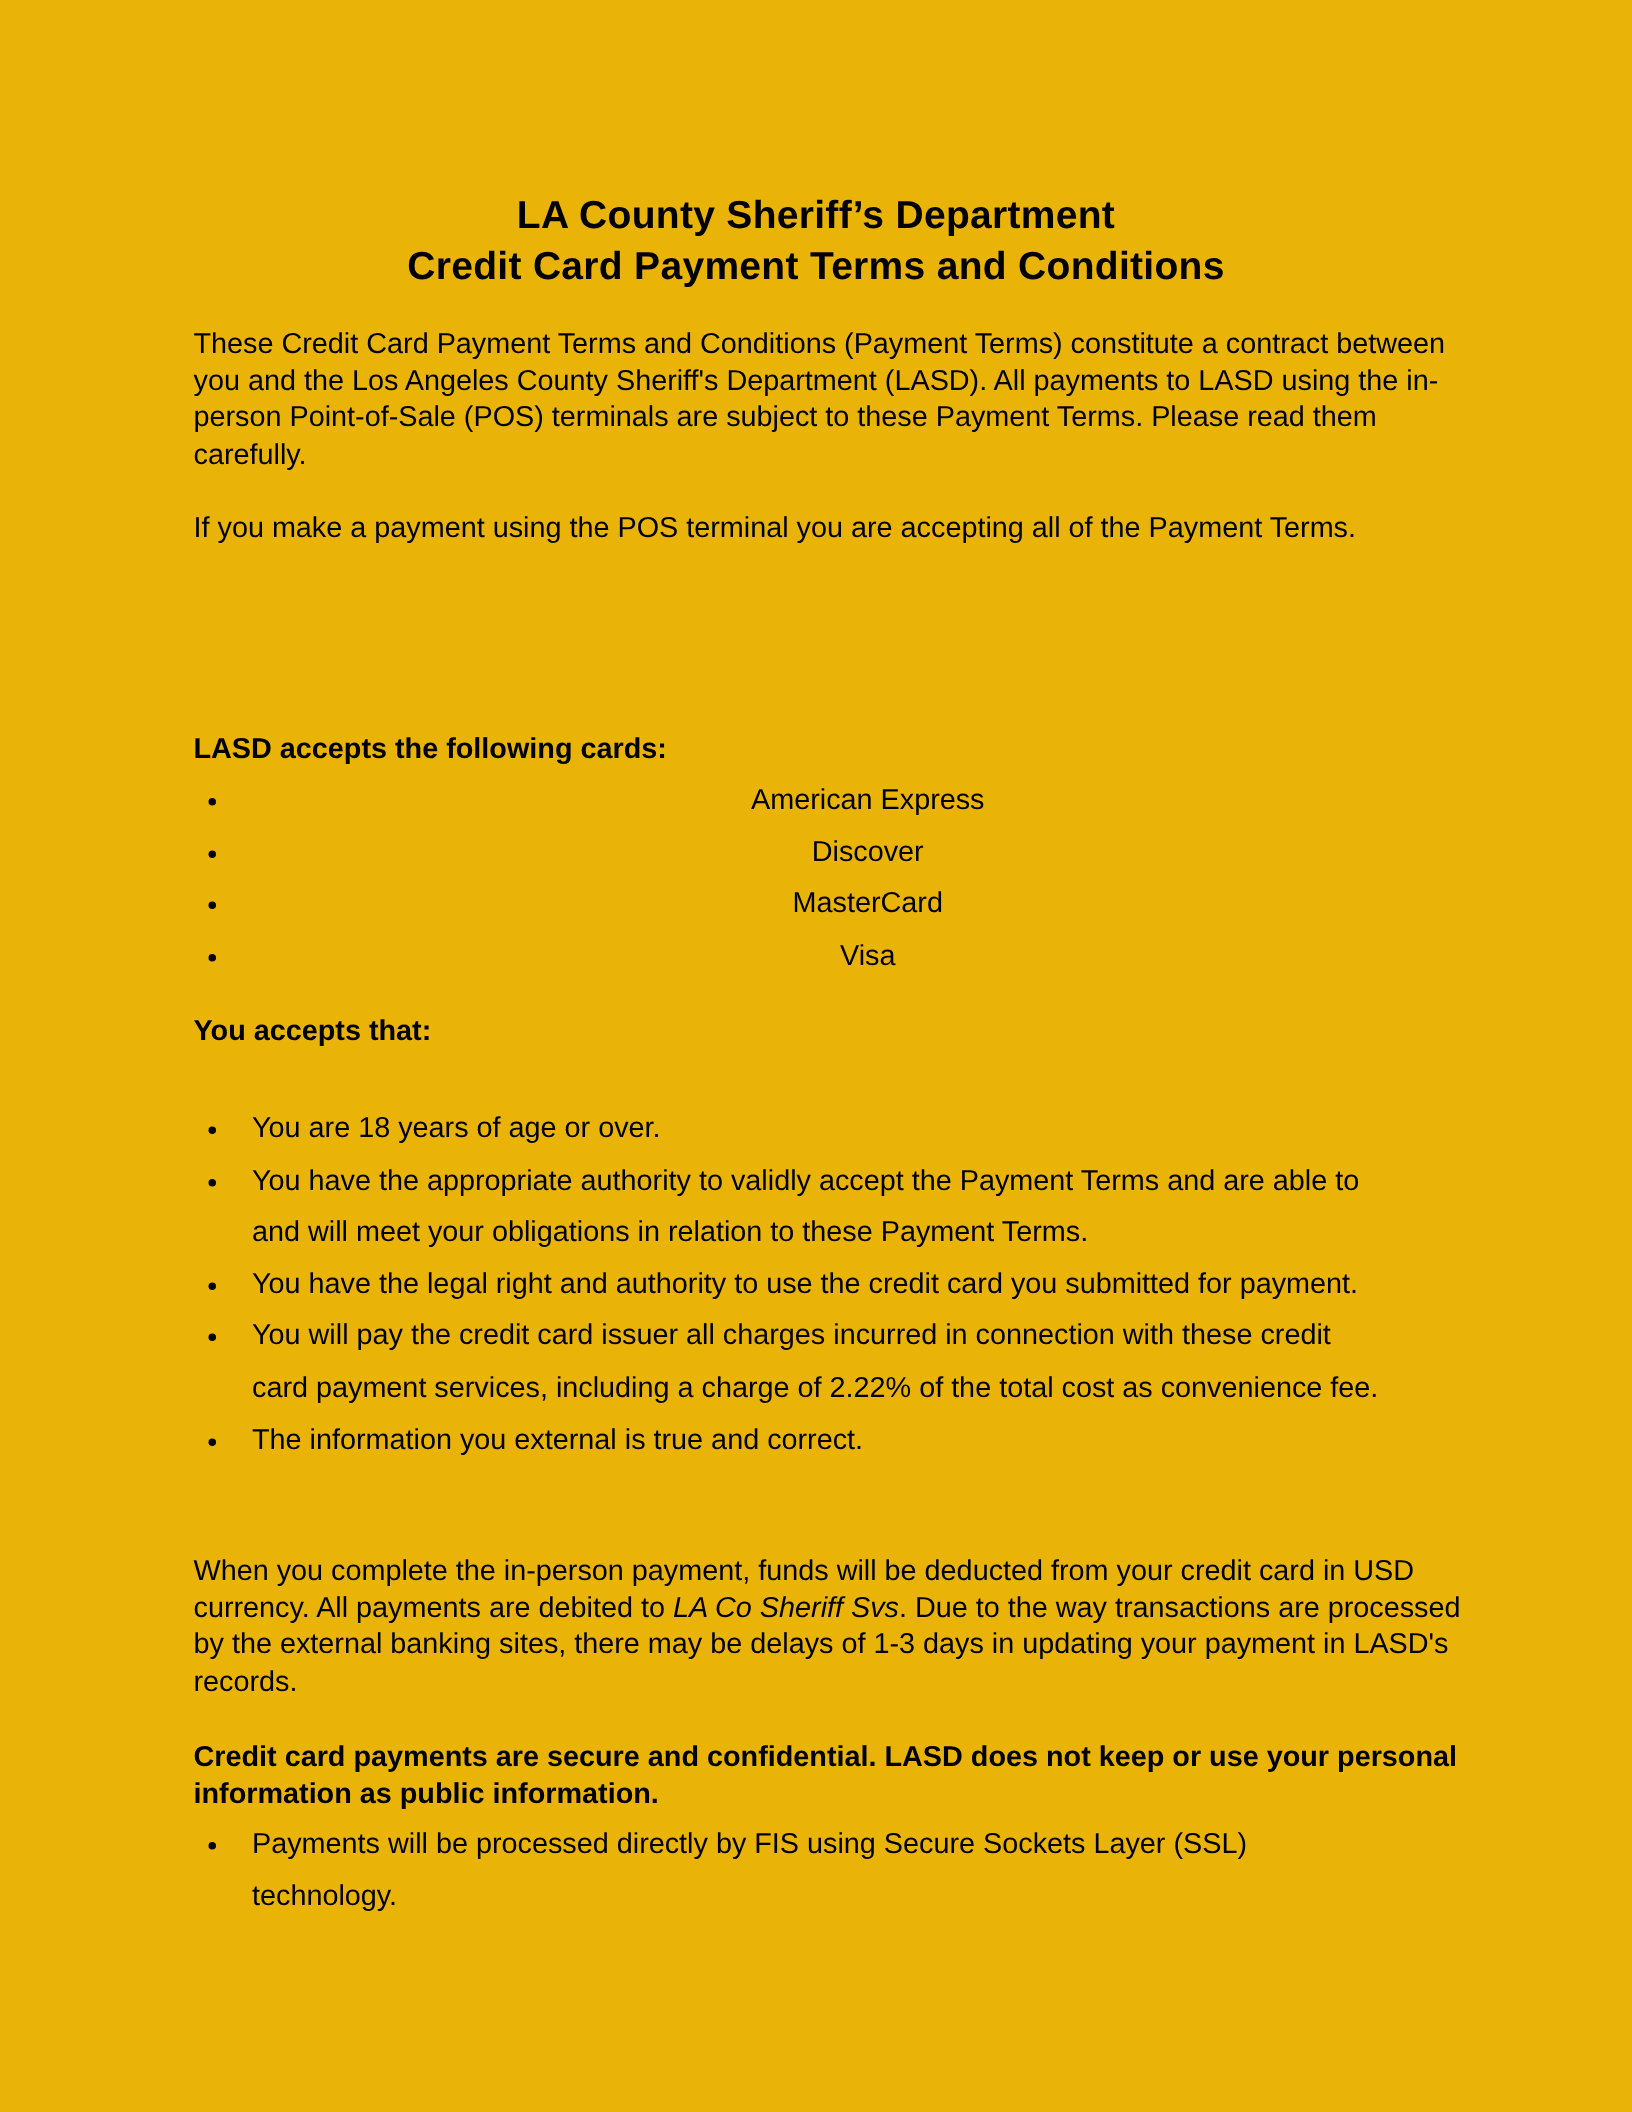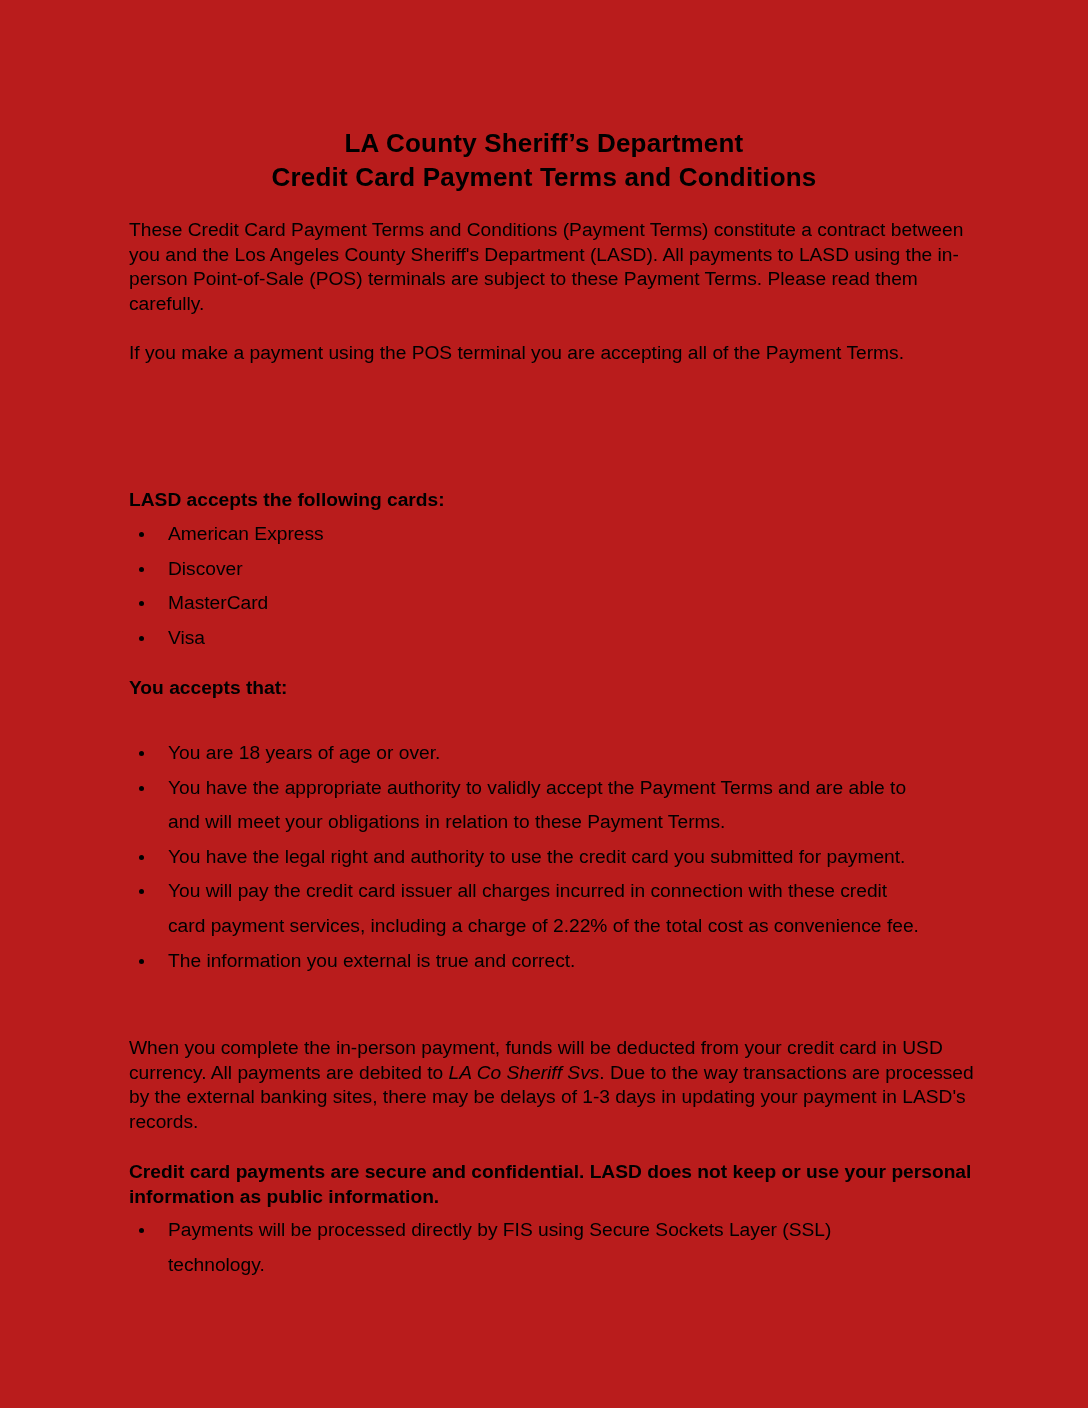--- a/index.html
+++ b/index.html
@@ -1,30 +1,30 @@
 <!DOCTYPE html>
 <html><head>
   <meta charset="utf-8">
   <style>
     html, body { margin: 0; padding: 0; background: #ffffff; }
     body { width: 1088px; height: 1408px; position: relative; overflow: hidden;
            font-family: "Liberation Sans", sans-serif; color: #000; }
-    .page { position: absolute; left: 0; top: 0; width: 1088px; height: 1408px; background: #b91c1c; }
+    .page { position: absolute; left: 0; top: 0; width: 1088px; height: 1408px; background: #eab308; }
     .title { position: absolute; left: 0; width: 1088px; text-align: center; font-weight: bold;
              font-size: 26px; letter-spacing: 0.2px; }
     .t1 { top: 128px; }
     .t2 { top: 162px; }
     .para { position: absolute; left: 129px; width: 860px; font-size: 19.2px; line-height: 24.5px; }
     .bold { font-weight: bold; }
     .bullets { position: absolute; left: 129px; width: 860px; margin: 0; padding: 0; list-style: none;
                font-size: 19.2px; }
     .bullets li { position: relative; padding-left: 39px; line-height: 34.6px; }
     .bullets li .dot { position: absolute; left: 10px; top: 15px; width: 5px; height: 5px;
                        background: #000; border-radius: 50%; }
-    .bullets.cards li { margin-bottom: 0; }
+    .bullets.cards li { margin-bottom: 0; text-align: center; }
     i { font-style: italic; }
   </style>
 </head>
 <body>
 
 <div class="page">
 
   <div class="title t1">LA County Sheriff’s Department</div>
   <div class="title t2">Credit Card Payment Terms and Conditions</div>
 

